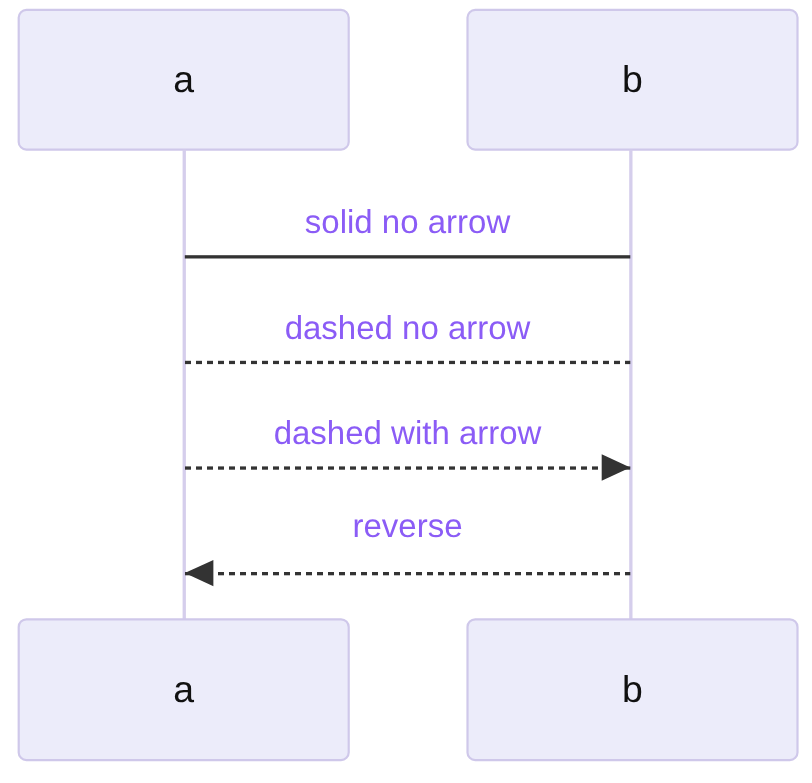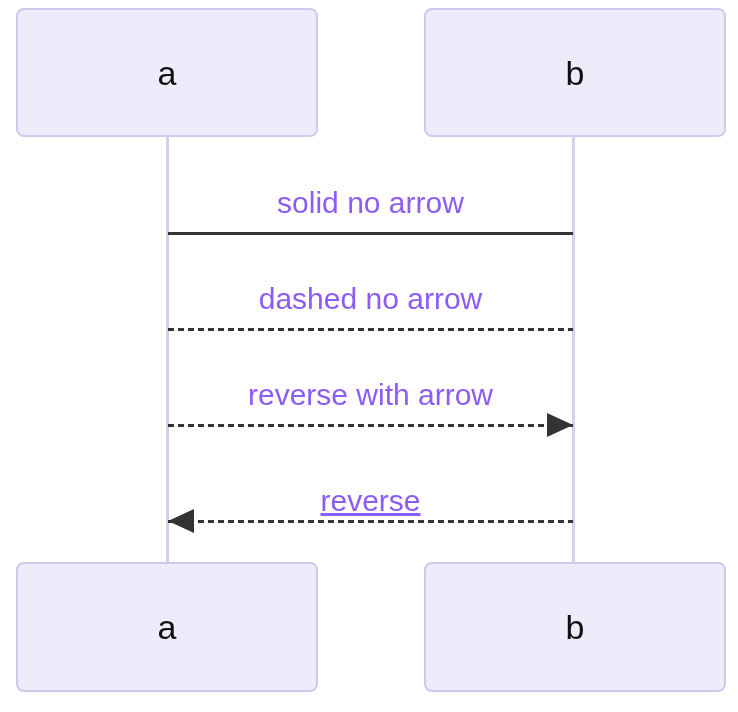--- a/index.html
+++ b/index.html
@@ -55,21 +55,21 @@
     left: 168px;
     width: 405px;
     text-align: center;
     font-size: 30px;
     line-height: 36px;
     color: #8b5cf6;
   }
   .msg-label-1 { top: 185px; }
   .msg-label-2 { top: 281px; }
   .msg-label-3 { top: 377px; }
-  .msg-label-4 { top: 483px; text-decoration: underline; }
+  .msg-label-4 { top: 461px; }
 
   
   .msg-line {
     position: absolute;
     left: 168px;
     width: 405px;
     height: 3px;
   }
   .msg-line.solid  { background: #333333; }
   .msg-line.dashed {
@@ -117,21 +117,21 @@
 
   <div class="lifeline lifeline-a"></div>
   <div class="lifeline lifeline-b"></div>
 
   <div class="msg-label msg-label-1">solid no arrow</div>
   <div class="msg-line solid msg-line-1"></div>
 
   <div class="msg-label msg-label-2">dashed no arrow</div>
   <div class="msg-line dashed msg-line-2"></div>
 
-  <div class="msg-label msg-label-3">reverse with arrow</div>
+  <div class="msg-label msg-label-3">dashed with arrow</div>
   <div class="msg-line dashed msg-line-3"></div>
   <div class="arrowhead right"></div>
 
   <div class="msg-label msg-label-4">reverse</div>
   <div class="msg-line dashed msg-line-4"></div>
   <div class="arrowhead left"></div>
 
   <div class="actor-box actor-a-bottom">
     <span class="actor-label">a</span>
   </div>

